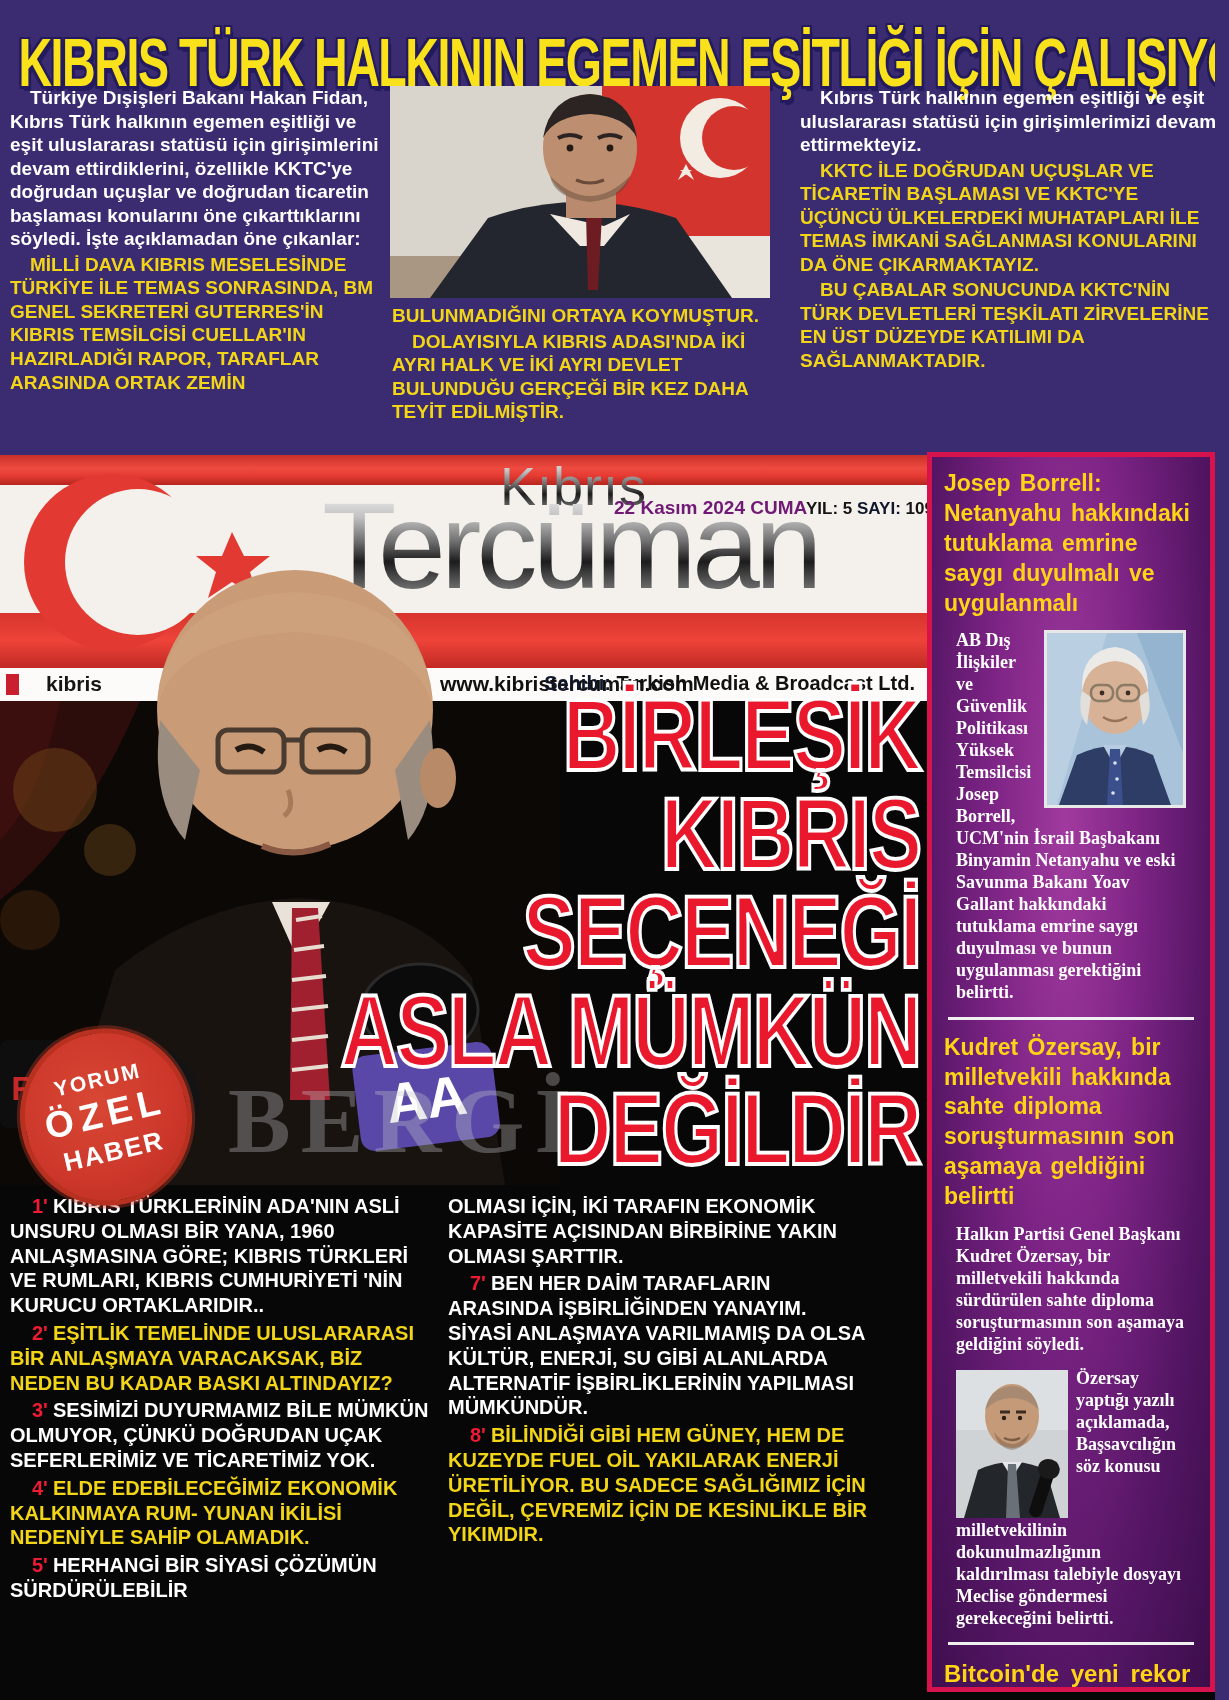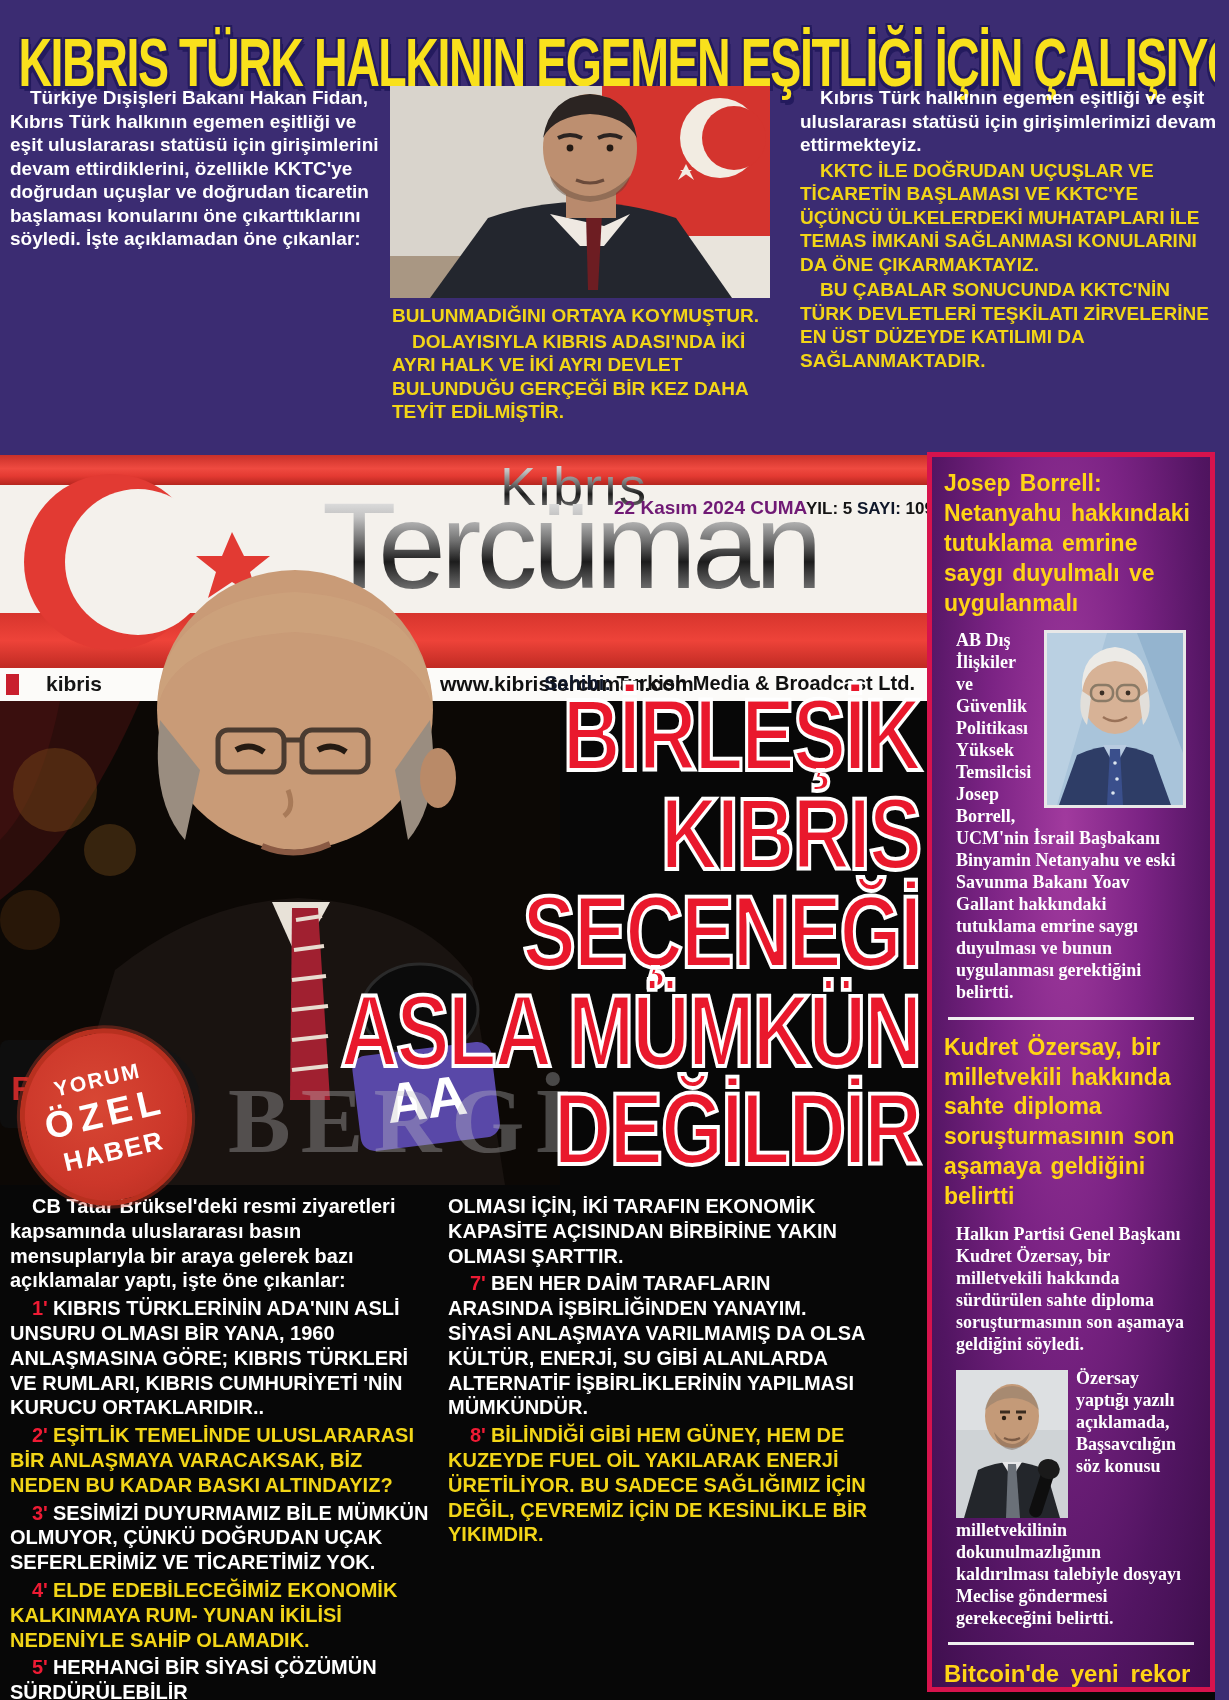--- a/index.html
+++ b/index.html
@@ -90,20 +90,21 @@
 </head>
 <body>
 
 <div id="page">
 
   <div class="abs top-section">
     <div class="abs main-banner">KIBRIS TÜRK HALKININ EGEMEN EŞİTLİĞİ İÇİN ÇALIŞIYORUZ!</div>
 
     <div class="abs topcol col-left">
       <p class="t-white ind">Türkiye Dışişleri Bakanı Hakan Fidan, Kıbrıs Türk halkının egemen eşitliği ve eşit uluslararası statüsü için girişimlerini devam ettirdiklerini, özellikle KKTC'ye doğrudan uçuşlar ve doğrudan ticaretin başlaması konularını öne çıkarttıklarını söyledi. İşte açıklamadan öne  çıkanlar:</p>
+      <p class="t-yellow ind">MİLLİ DAVA KIBRIS MESELESİNDE TÜRKİYE İLE TEMAS SONRASINDA, BM GENEL SEKRETERİ GUTERRES'İN KIBRIS TEMSİLCİSİ CUELLAR'IN HAZIRLADIĞI RAPOR, TARAFLAR ARASINDA ORTAK ZEMİN</p>
     </div>
 
     <div class="abs" style="left:390px;top:86px;width:380px;height:212px;">
       <svg width="380" height="212" viewBox="0 0 380 212">
         <rect width="380" height="212" fill="#cfc8bf"></rect>
         <rect x="0" y="0" width="212" height="212" fill="#d9d4cc"></rect>
         <rect x="212" y="0" width="168" height="150" fill="#d4342e"></rect>
         <circle cx="330" cy="52" r="40" fill="#f2ece2"></circle>
         <circle cx="344" cy="52" r="32" fill="#d4342e"></circle>
         <polygon points="296,78 304,94 290,84 302,84 288,94" fill="#f2ece2"></polygon>
@@ -214,21 +215,20 @@
     <div>DEĞİLDİR</div>
   </div>
 
   <div class="abs stamp">
     <div class="s1">YORUM</div>
     <div class="s2">ÖZEL</div>
     <div class="s3">HABER</div>
   </div>
 
   <div class="abs bcol bcol-left">
-    <p class="t-white ind">CB Tatar Brüksel'deki resmi ziyaretleri kapsamında uluslararası basın mensuplarıyla bir araya gelerek bazı açıklamalar yaptı, işte öne çıkanlar:</p>
     <p class="t-white ind"><span class="num">1'</span><span>KIBRIS TÜRKLERİNİN ADA'NIN ASLİ UNSURU OLMASI BİR YANA, 1960 ANLAŞMASINA GÖRE; KIBRIS TÜRKLERİ VE RUMLARI, KIBRIS CUMHURİYETİ 'NİN KURUCU ORTAKLARIDIR..</span></p>
     <p class="t-yellow ind"><span class="num">2'</span><span>EŞİTLİK TEMELİNDE ULUSLARARASI BİR ANLAŞMAYA VARACAKSAK, BİZ NEDEN BU KADAR BASKI ALTINDAYIZ?</span></p>
     <p class="t-white ind"><span class="num">3'</span><span>SESİMİZİ DUYURMAMIZ BİLE MÜMKÜN OLMUYOR, ÇÜNKÜ DOĞRUDAN UÇAK SEFERLERİMİZ VE TİCARETİMİZ YOK.</span></p>
     <p class="t-yellow ind"><span class="num">4'</span><span>ELDE EDEBİLECEĞİMİZ EKONOMİK KALKINMAYA RUM- YUNAN İKİLİSİ NEDENİYLE SAHİP OLAMADIK.</span></p>
     <p class="t-white ind"><span class="num">5'</span><span>HERHANGİ BİR SİYASİ ÇÖZÜMÜN SÜRDÜRÜLEBİLİR</span></p>
   </div>
 
   <div class="abs bcol bcol-right">
     <p class="t-white">OLMASI İÇİN, İKİ TARAFIN EKONOMİK KAPASİTE AÇISINDAN BİRBİRİNE YAKIN OLMASI ŞARTTIR.</p>
     <p class="t-white ind"><span class="num">7'</span><span>BEN HER DAİM TARAFLARIN ARASINDA İŞBİRLİĞİNDEN YANAYIM. SİYASİ ANLAŞMAYA VARILMAMIŞ DA OLSA KÜLTÜR, ENERJİ, SU GİBİ ALANLARDA ALTERNATİF İŞBİRLİKLERİNİN YAPILMASI MÜMKÜNDÜR.</span></p>

